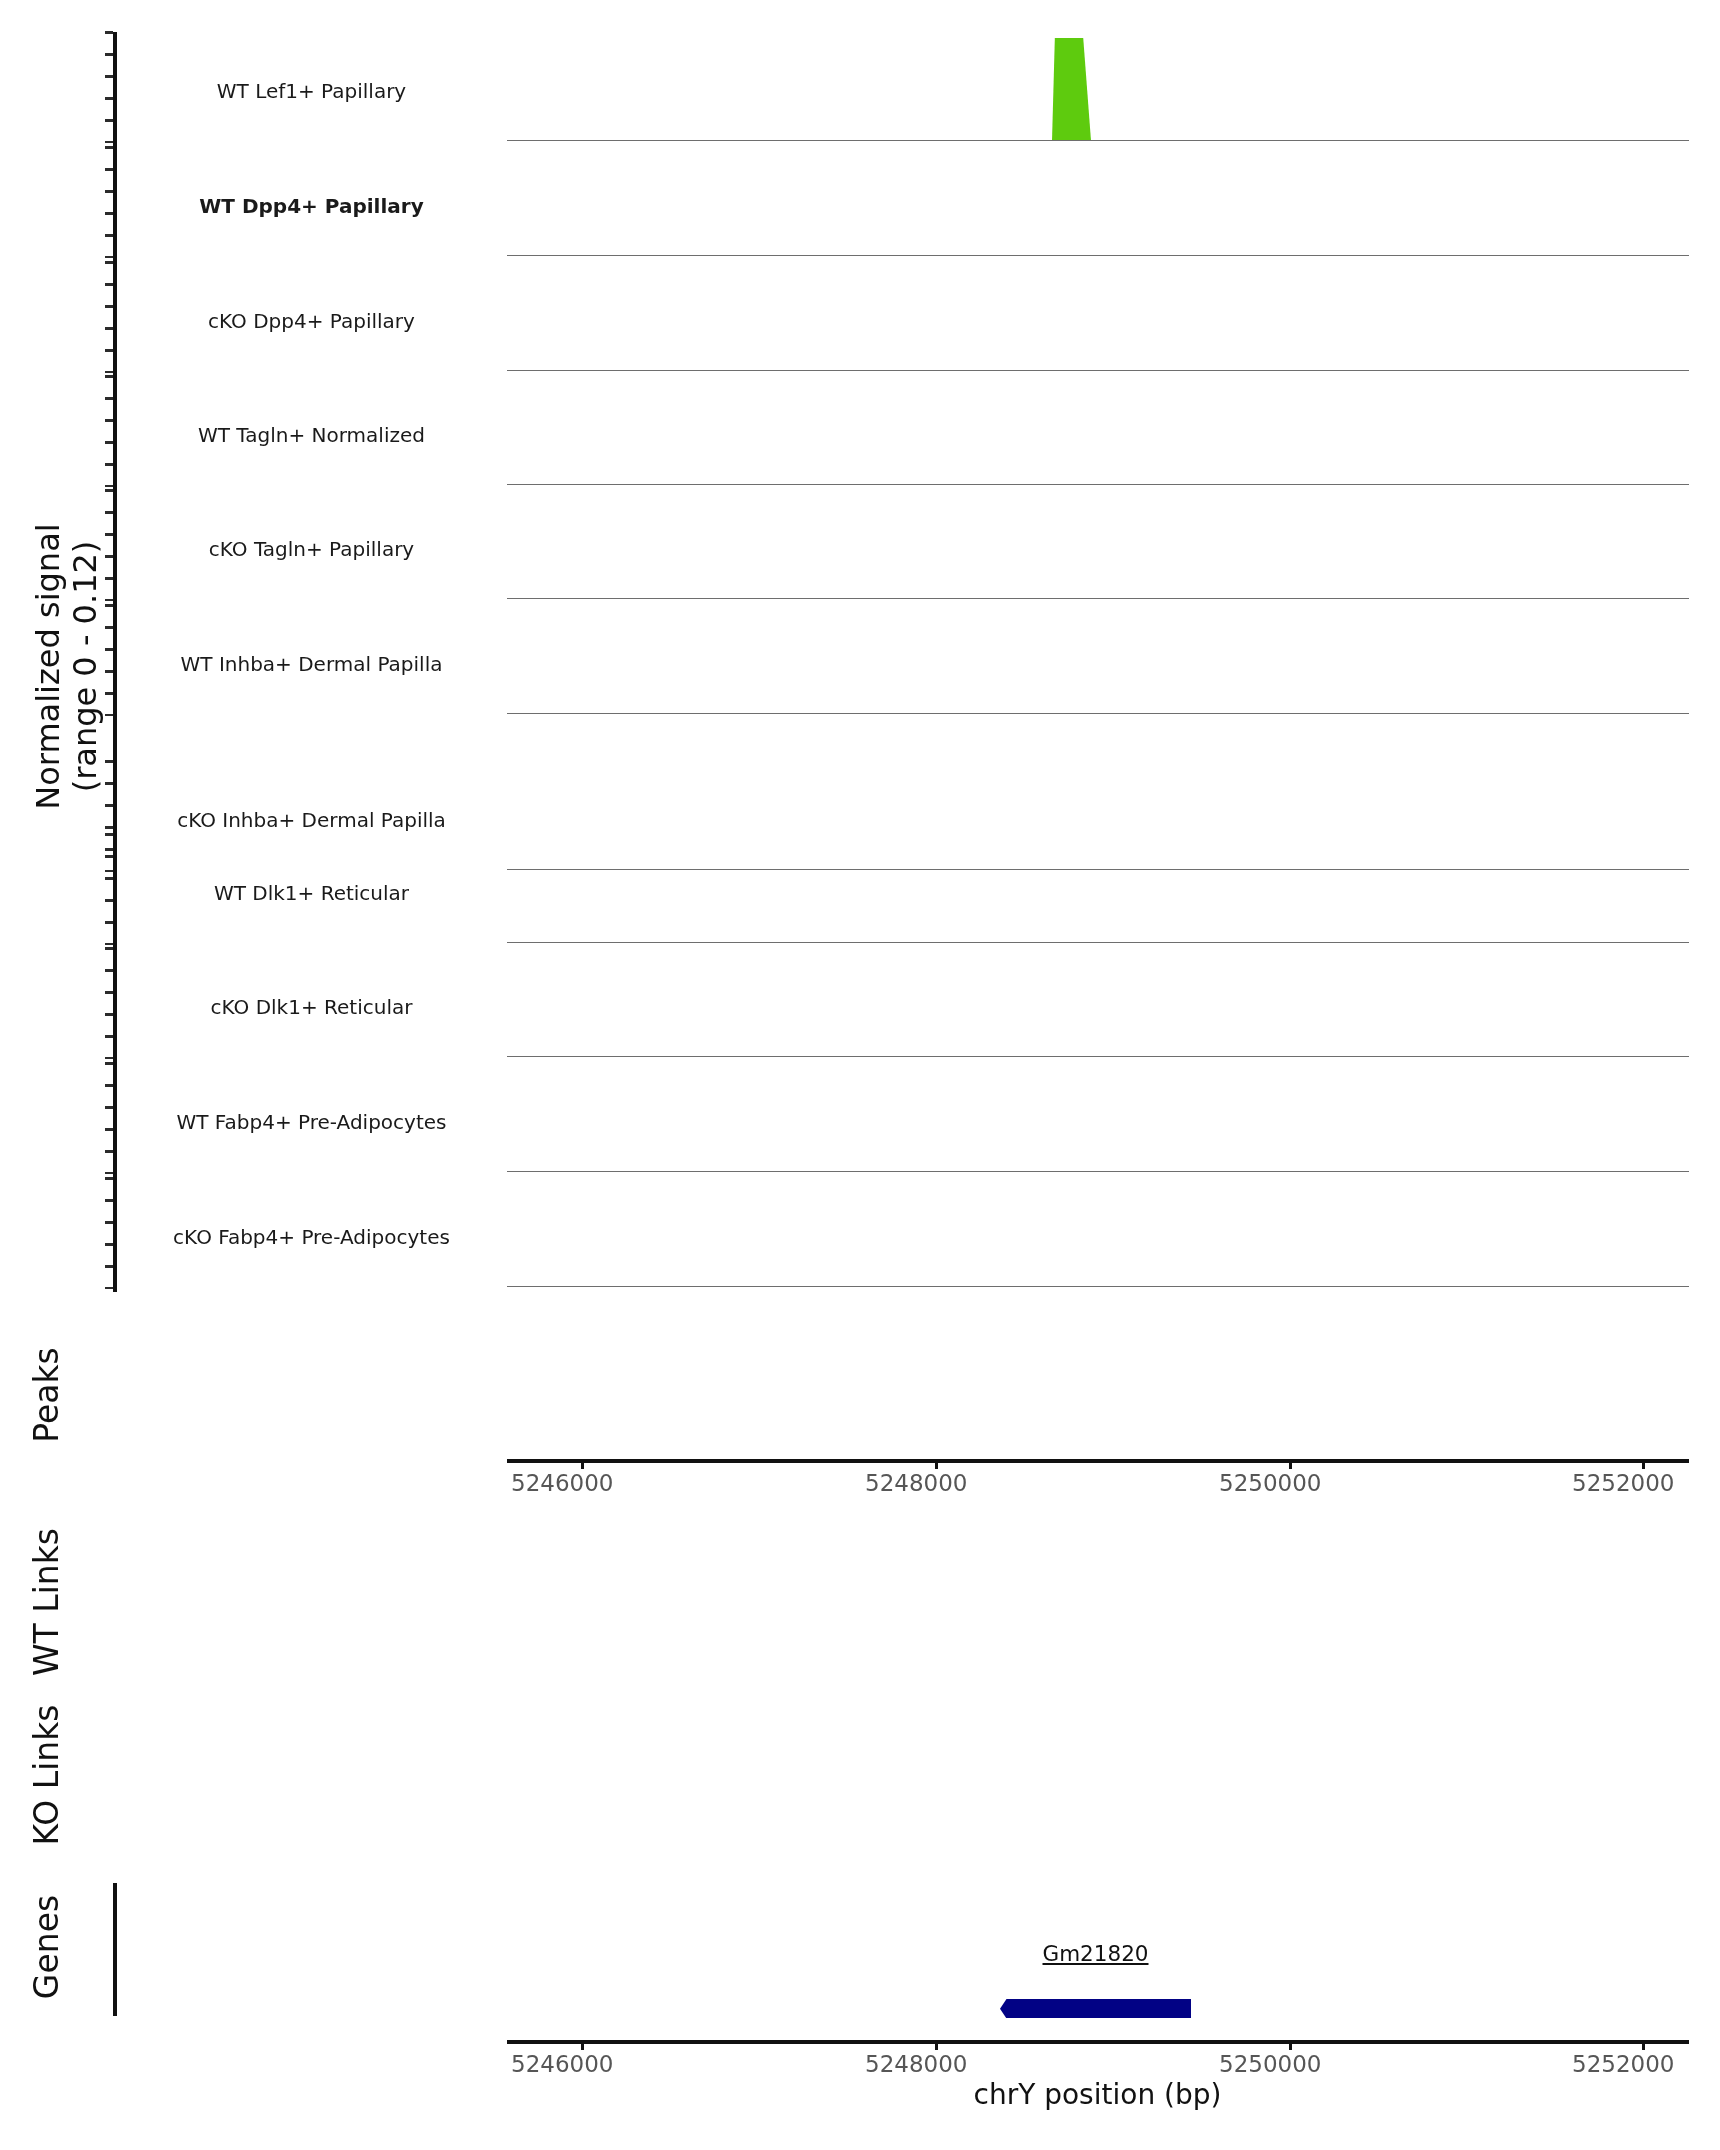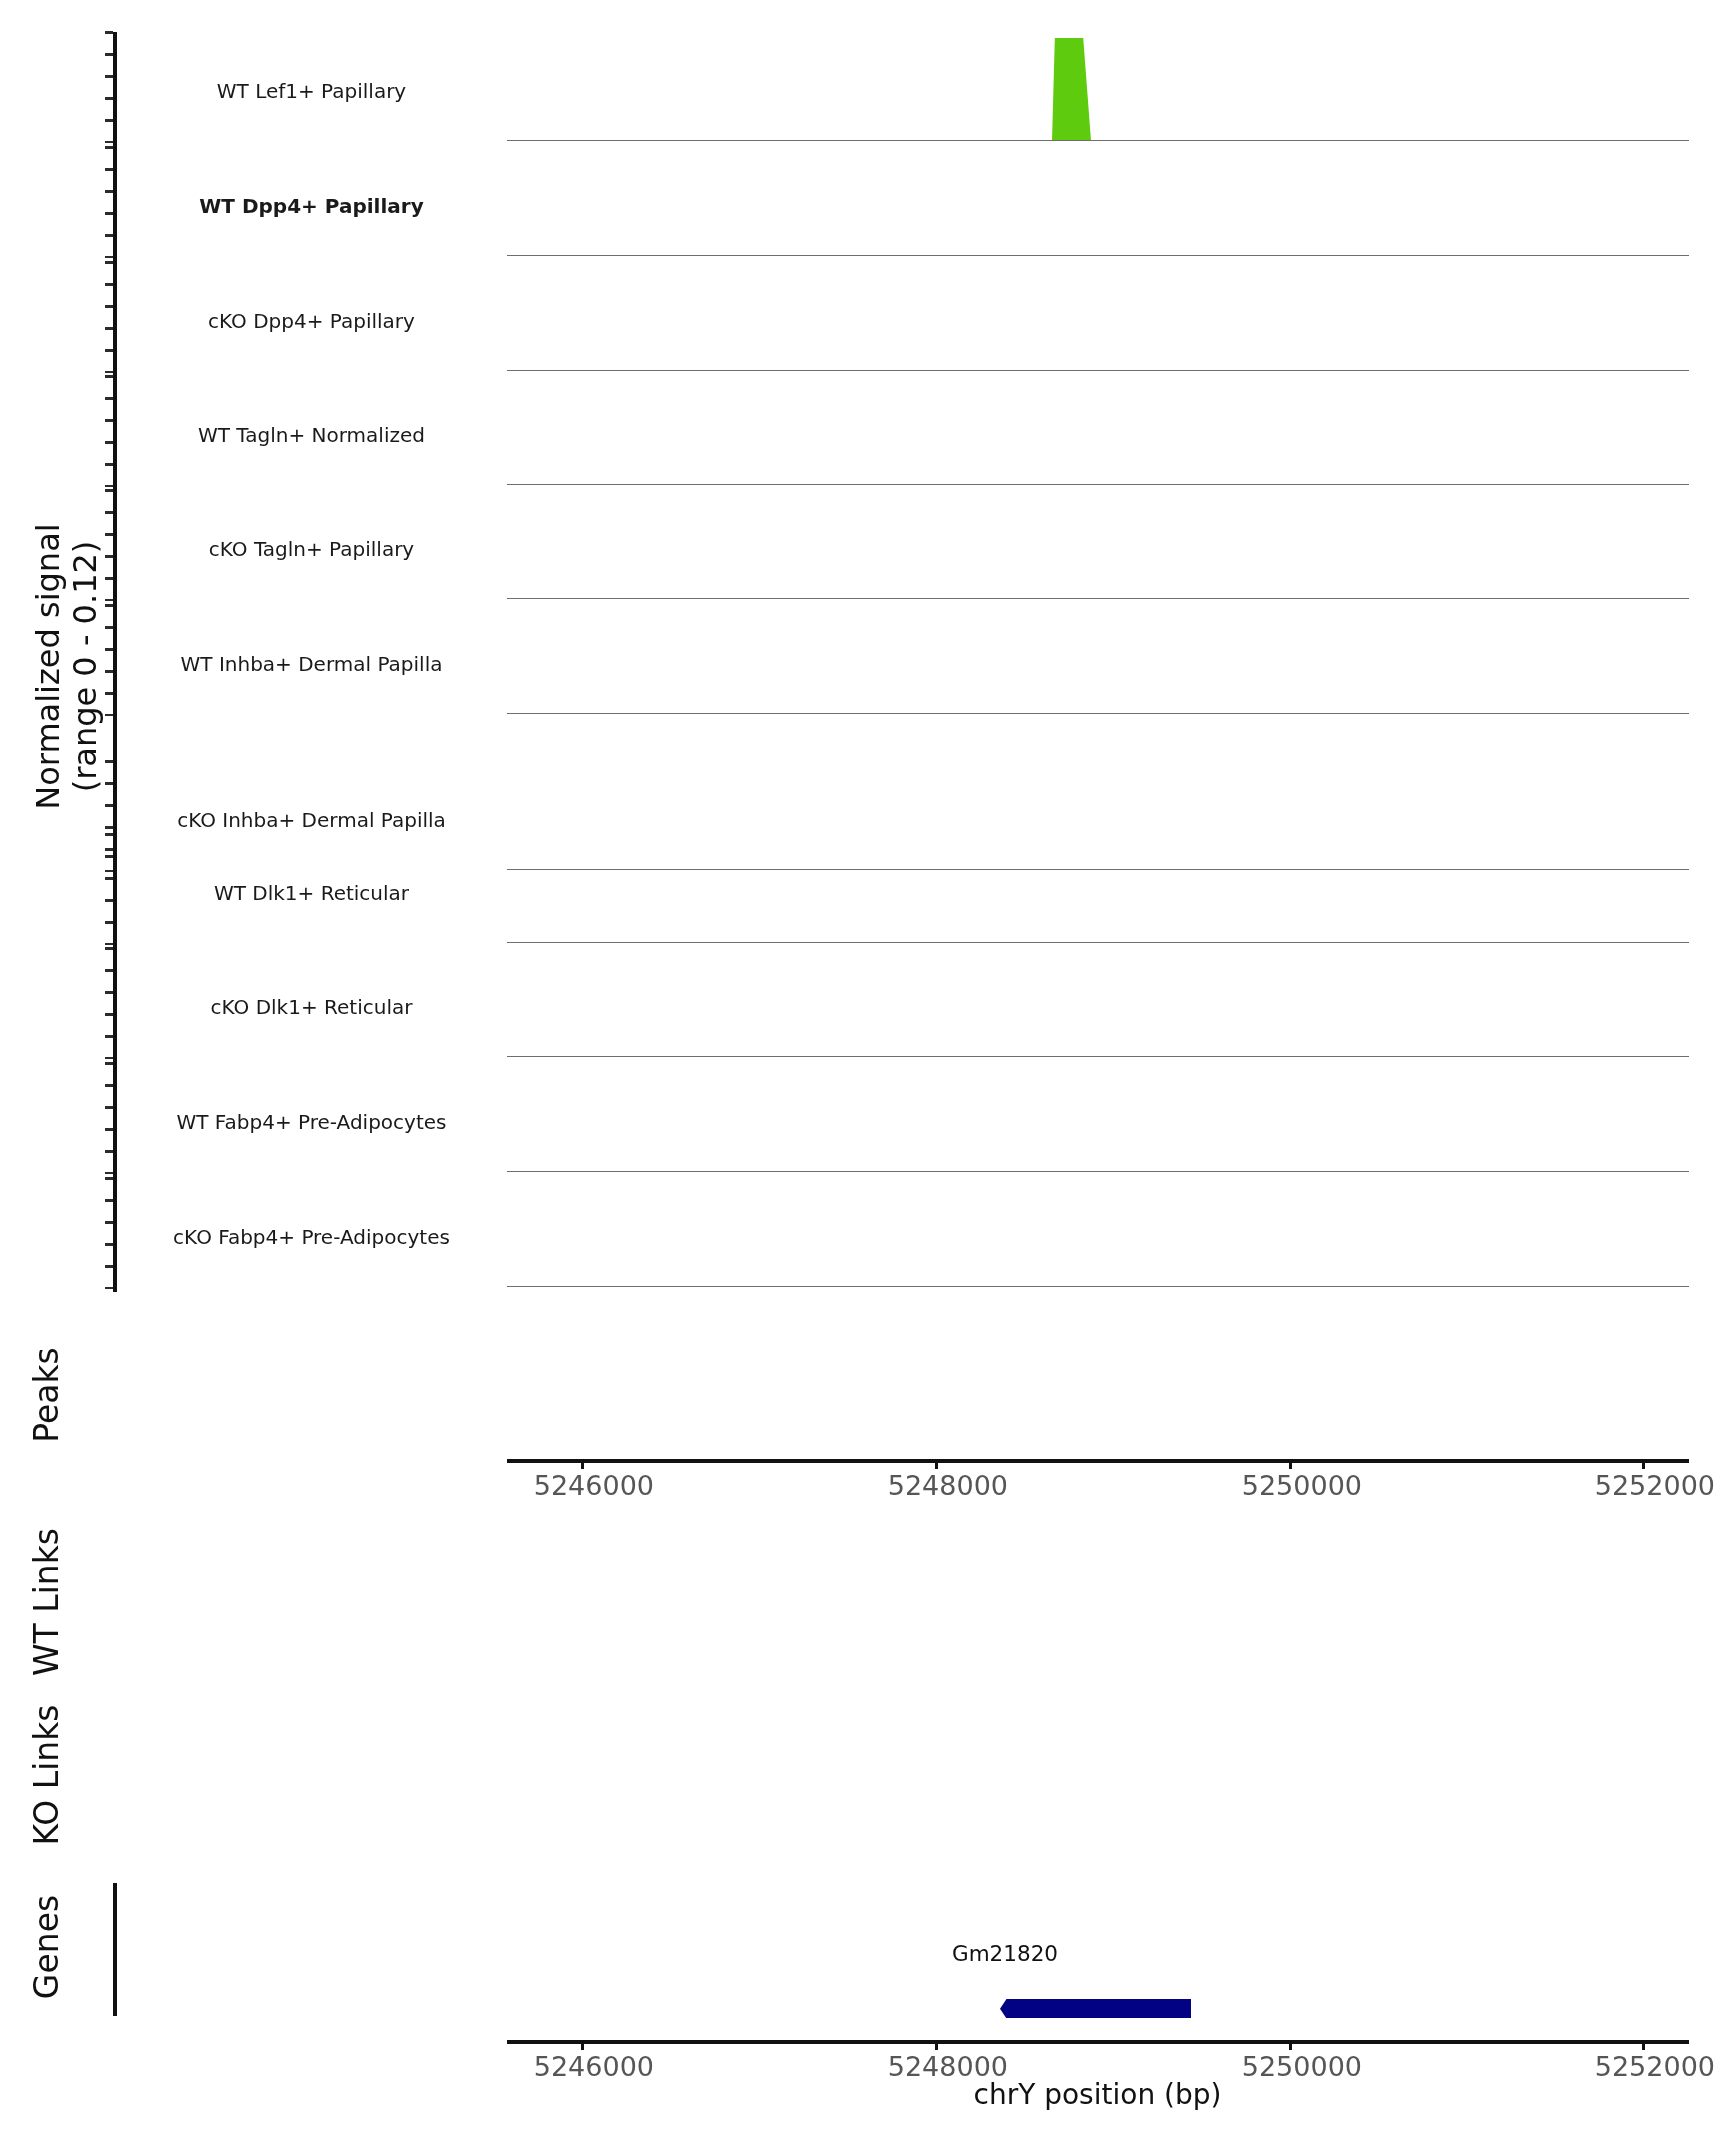--- a/index.html
+++ b/index.html
@@ -29,28 +29,28 @@
     font-size:20px;line-height:33px;color:var(--label-dark);white-space:nowrap;}
   .track .baseline{position:absolute;left:507px;width:1182px;top:108px;height:1.4px;
     background:var(--baseline-gray);}
   .track .peak{position:absolute;left:1052px;top:5.7px;width:39px;height:103px;
     background:var(--peak-green);
     clip-path:polygon(7.3% 0,80% 0,100% 100%,0 100%);}
 
   
   .axis-line{position:absolute;left:507px;width:1182px;height:3.6px;background:var(--axis-black);}
   .axis-tick{position:absolute;width:2.9px;height:7.2px;background:var(--axis-black);}
-  .axis-ticklabel{position:absolute;width:143px;text-align:right;font-size:27px;
+  .axis-ticklabel{position:absolute;width:143px;text-align:left;font-size:23px;
     color:var(--tick-label-gray);white-space:nowrap;}
   .axis-title{position:absolute;left:739px;width:717px;top:2078px;text-align:center;
     font-size:28px;color:var(--axis-black);}
 
   
-  .gene-name{position:absolute;left:952px;width:287px;top:1941px;text-align:left;
-    font-size:21.5px;color:var(--axis-black);}
+  .gene-name{position:absolute;left:952px;width:287px;top:1941px;text-align:center;
+    font-size:21.5px;color:var(--axis-black);text-decoration:underline;}
   .gene-bar{position:absolute;left:1000px;top:1999px;width:191px;height:19.4px;
     background:var(--gene-navy);
     clip-path:polygon(0% 50%,6.5px 0%,100% 0%,100% 100%,6.5px 100%);}
 </style>
 </head>
 <body>
 
 <div class="vlabel vlabel-main" style="left:-185px;top:629px;width:502px;height:75px;">
   <span>Normalized signal</span>
   <span>(range 0 - 0.12)</span>

